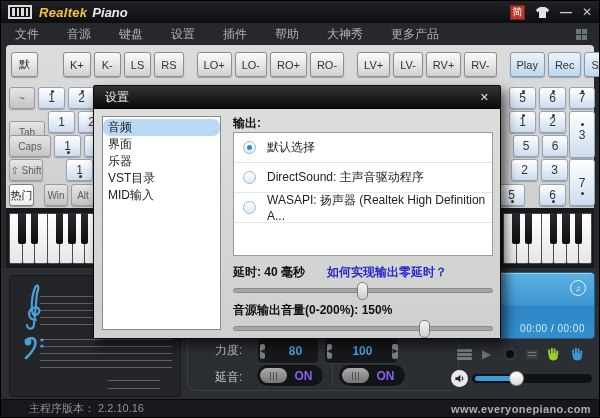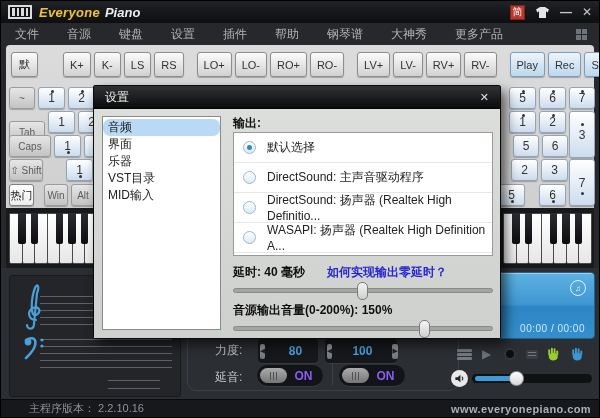--- a/index.html
+++ b/index.html
@@ -115,42 +115,41 @@
 
 <div id="app">
 
   <div class="titlebar">
     <div class="logo">
         <i></i>
         <i></i>
         <i></i>
         <i></i>
       </div>
-    <span class="brand1">Everyone</span>
+    <span class="brand1">Realtek</span>
     <span class="brand2">Piano</span>
     <div class="tb-right">
       <span class="lang-badge">简</span>
       <span class="shirt-icon">
         <svg width="15" height="13" viewBox="0 0 15 13">
             <path d="M5 1 L10 1 L14 3.5 L12.6 6.4 L11 5.3 L11 12 L4 12 L4 5.3 L2.4 6.4 L1 3.5 Z" fill="#e4e4e4"></path>
           </svg>
       </span>
       <span class="winbtn">—</span>
       <span class="winbtn">✕</span>
     </div>
   </div>
 
   <div class="menubar">
     <span class="mi">文件</span>
     <span class="mi">音源</span>
     <span class="mi">键盘</span>
     <span class="mi">设置</span>
     <span class="mi">插件</span>
     <span class="mi">帮助</span>
-    <span class="mi">钢琴谱</span>
     <span class="mi">大神秀</span>
     <span class="mi">更多产品</span>
     <span class="menu-grid">
         <i></i>
         <i></i>
         <i></i>
         <i></i>
       </span>
   </div>
 
@@ -439,24 +438,20 @@
         <div class="opt">
           <span class="radio on"></span>
           <span>默认选择</span>
         </div>
         <div class="opt">
           <span class="radio"></span>
           <span>DirectSound: 主声音驱动程序</span>
         </div>
         <div class="opt">
           <span class="radio"></span>
-          <span>DirectSound: 扬声器 (Realtek High Definitio...</span>
-        </div>
-        <div class="opt">
-          <span class="radio"></span>
           <span>WASAPI: 扬声器 (Realtek High Definition A...</span>
         </div>
       </div>
 
       <span class="lat-label">延时: 40 毫秒</span>
       <span class="lat-link">如何实现输出零延时？</span>
       <div class="dslider s1">
         <div class="dthumb" style="left:calc(50% - 6px)"></div>
       </div>
 

